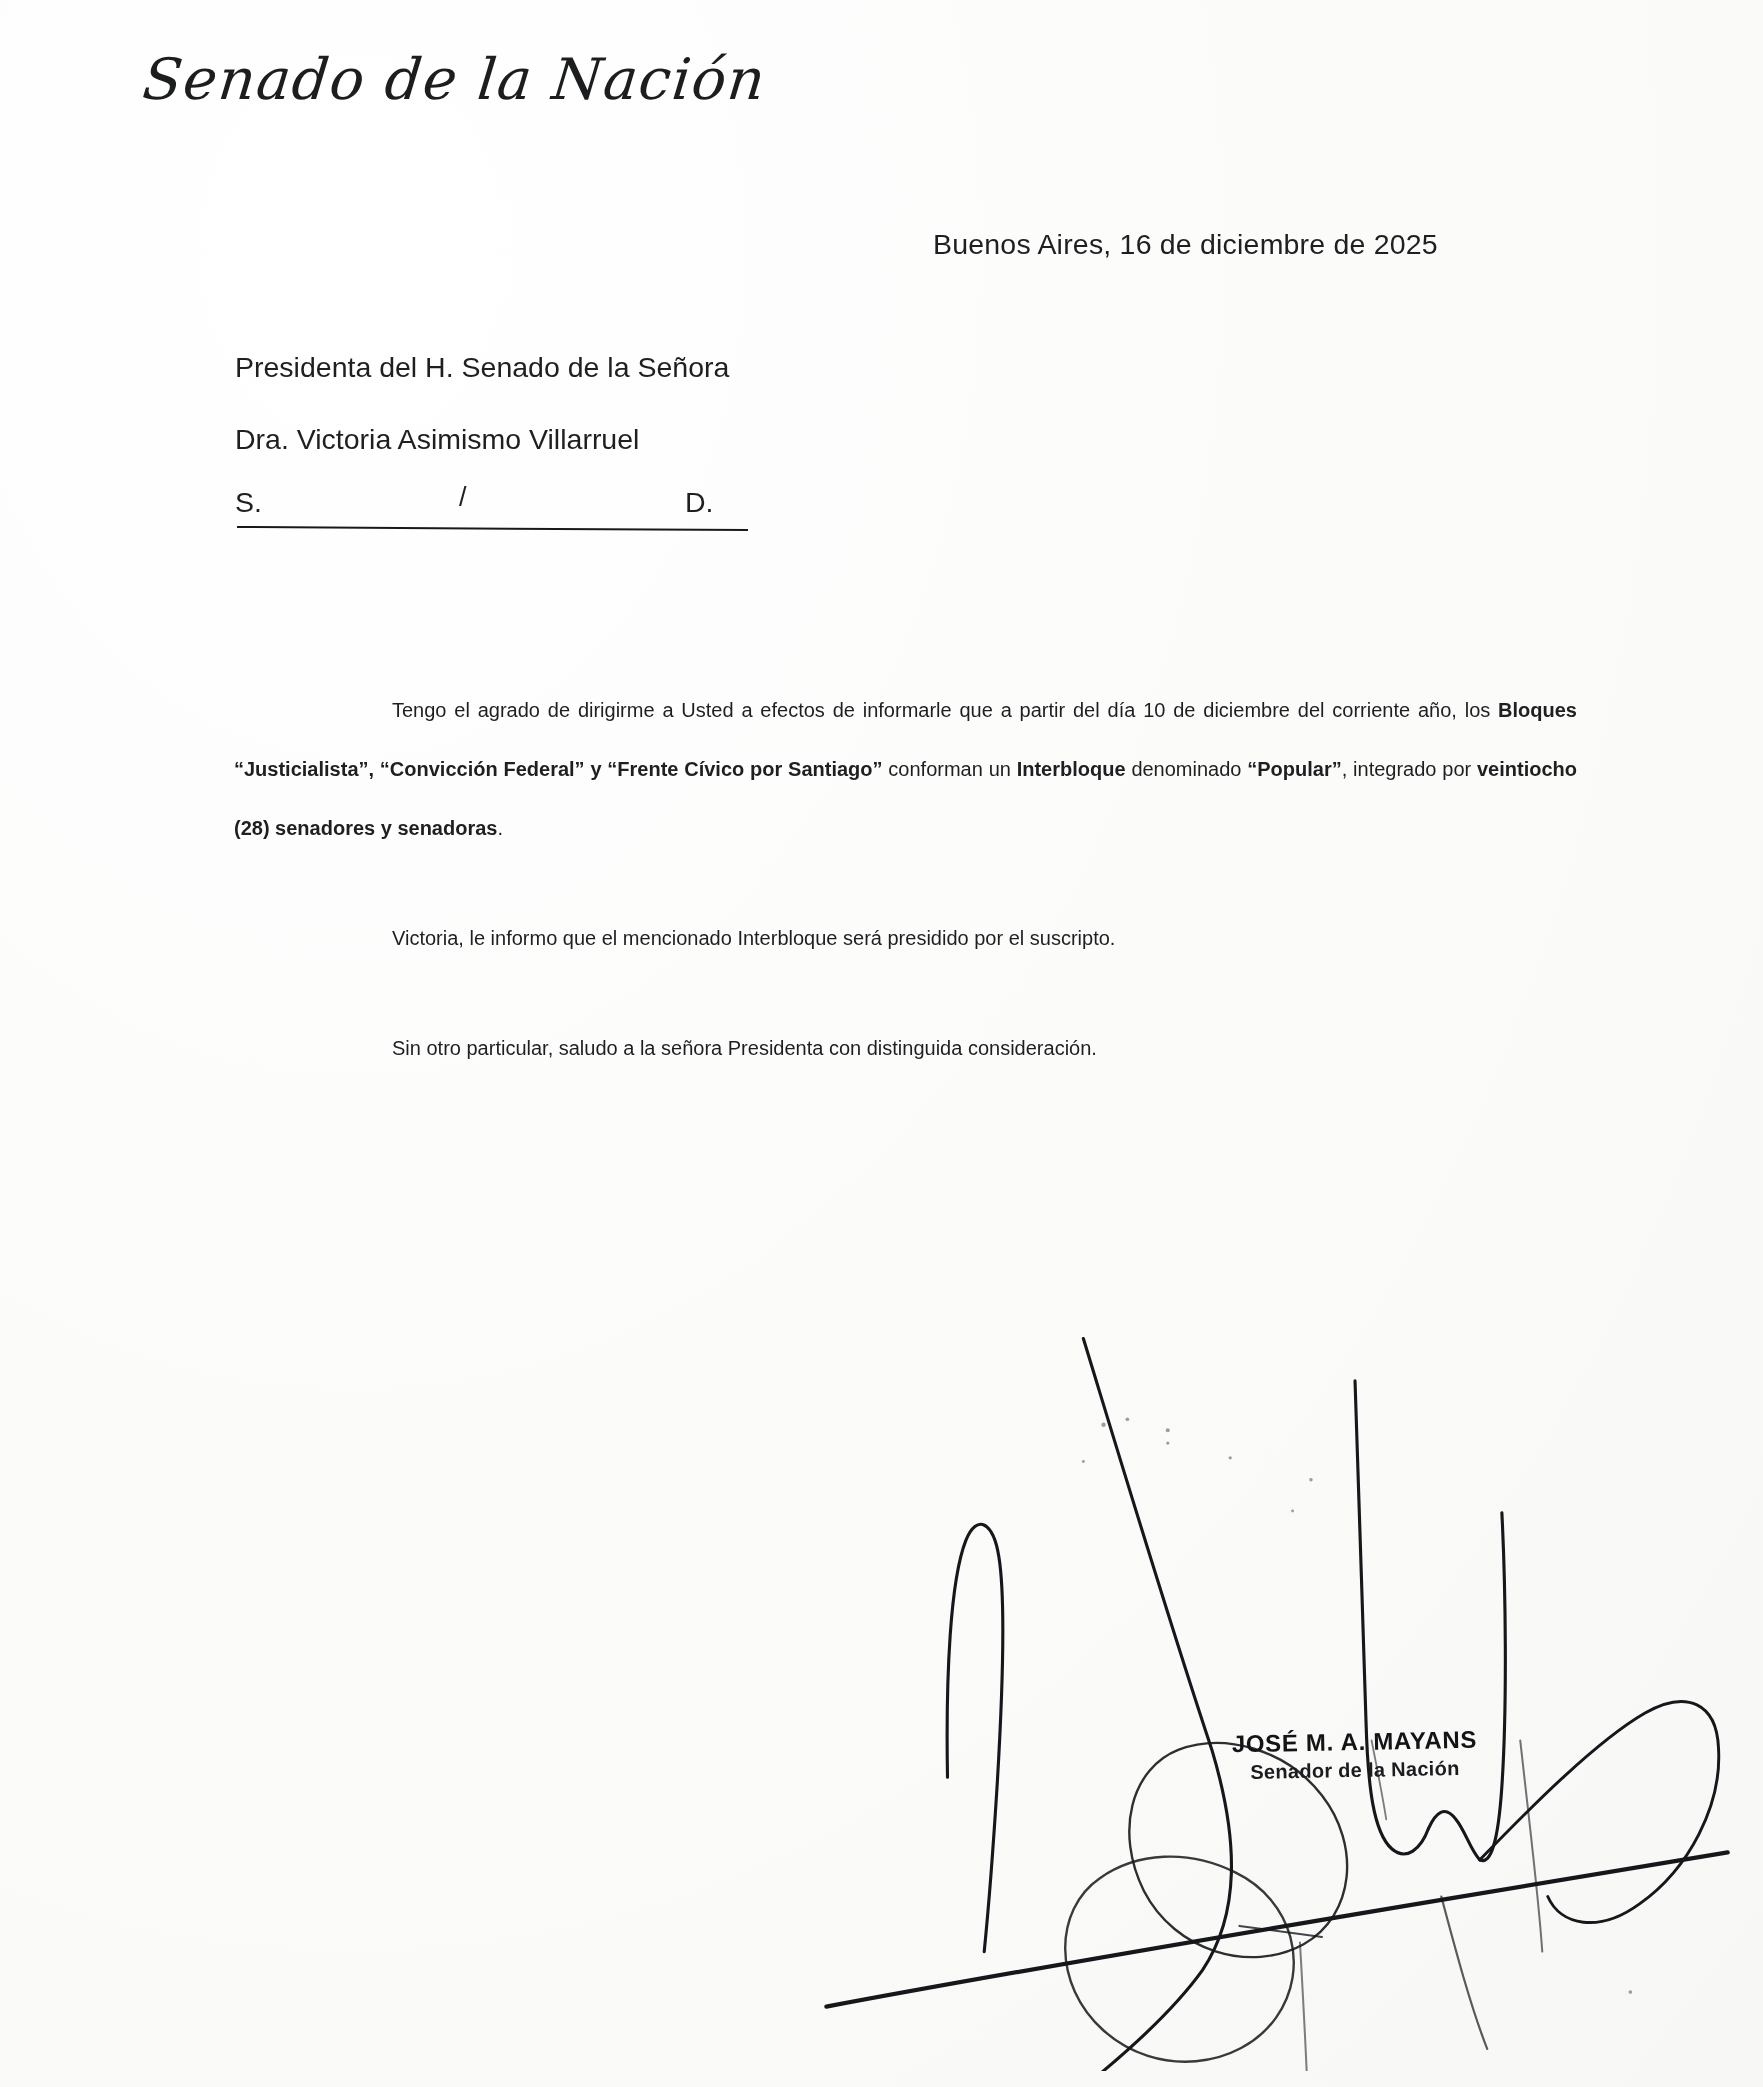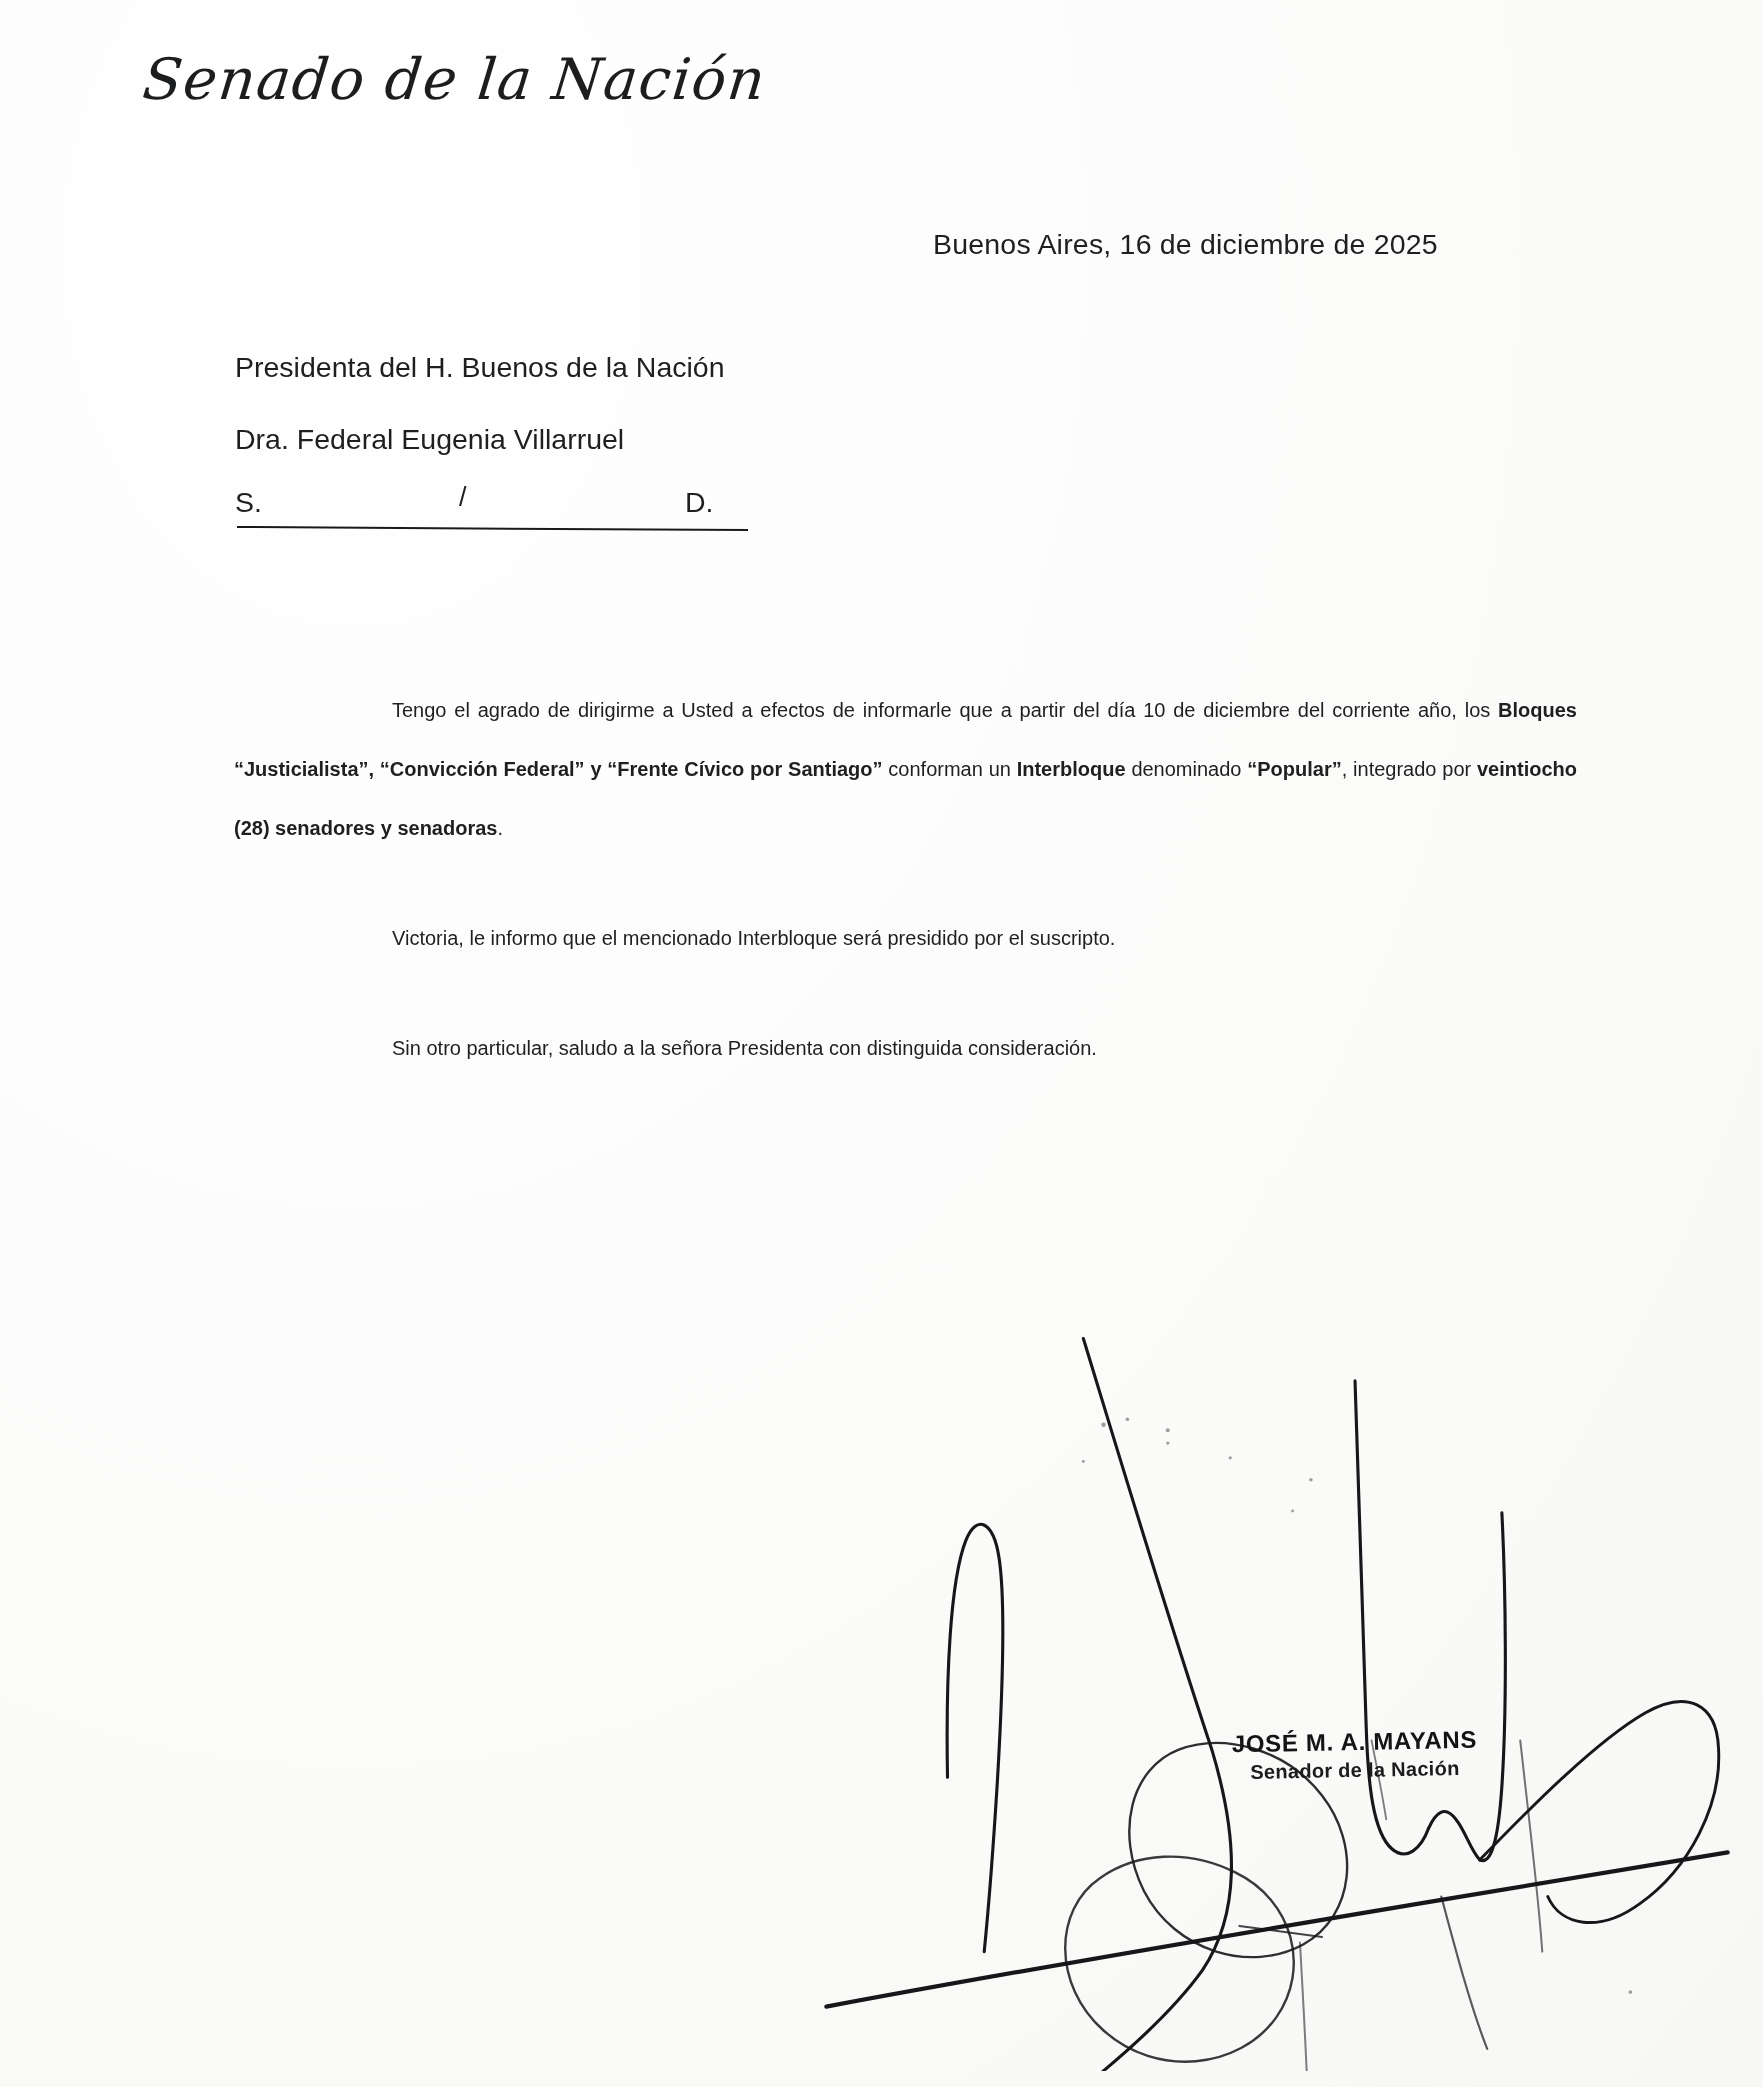--- a/index.html
+++ b/index.html
@@ -166,22 +166,22 @@
 <div id="page">
   <div id="paper-texture"></div>
 
   <div id="letterhead">
     <div class="script">Senado de la Nación</div>
   </div>
 
   <div id="date-line">Buenos Aires, 16 de diciembre de 2025</div>
 
   <div id="addressee">
-    <div class="line">Presidenta del H. Buenos de la Nación</div>
-    <div class="line">Dra. Federal Eugenia Villarruel</div>
+    <div class="line">Presidenta del H. Senado de la Señora</div>
+    <div class="line">Dra. Victoria Asimismo Villarruel</div>
     <div id="sd-row">
       <span class="sd-left">S.</span>
       <span class="sd-slash">/</span>
       <span class="sd-right">D.</span>
       <span class="sd-rule"></span>
     </div>
   </div>
 
   <div id="body-block">
     <p><span>Tengo el agrado de dirigirme a Usted a efectos de informarle que a partir del día 10 de diciembre del corriente año, los </span><b>Bloques “Justicialista”, “Convicción Federal” y “Frente Cívico por Santiago”</b><span> conforman un </span><b>Interbloque</b><span> denominado </span><b>“Popular”</b><span>, integrado por </span><b>veintiocho (28) senadores y senadoras</b><span>.</span></p>

